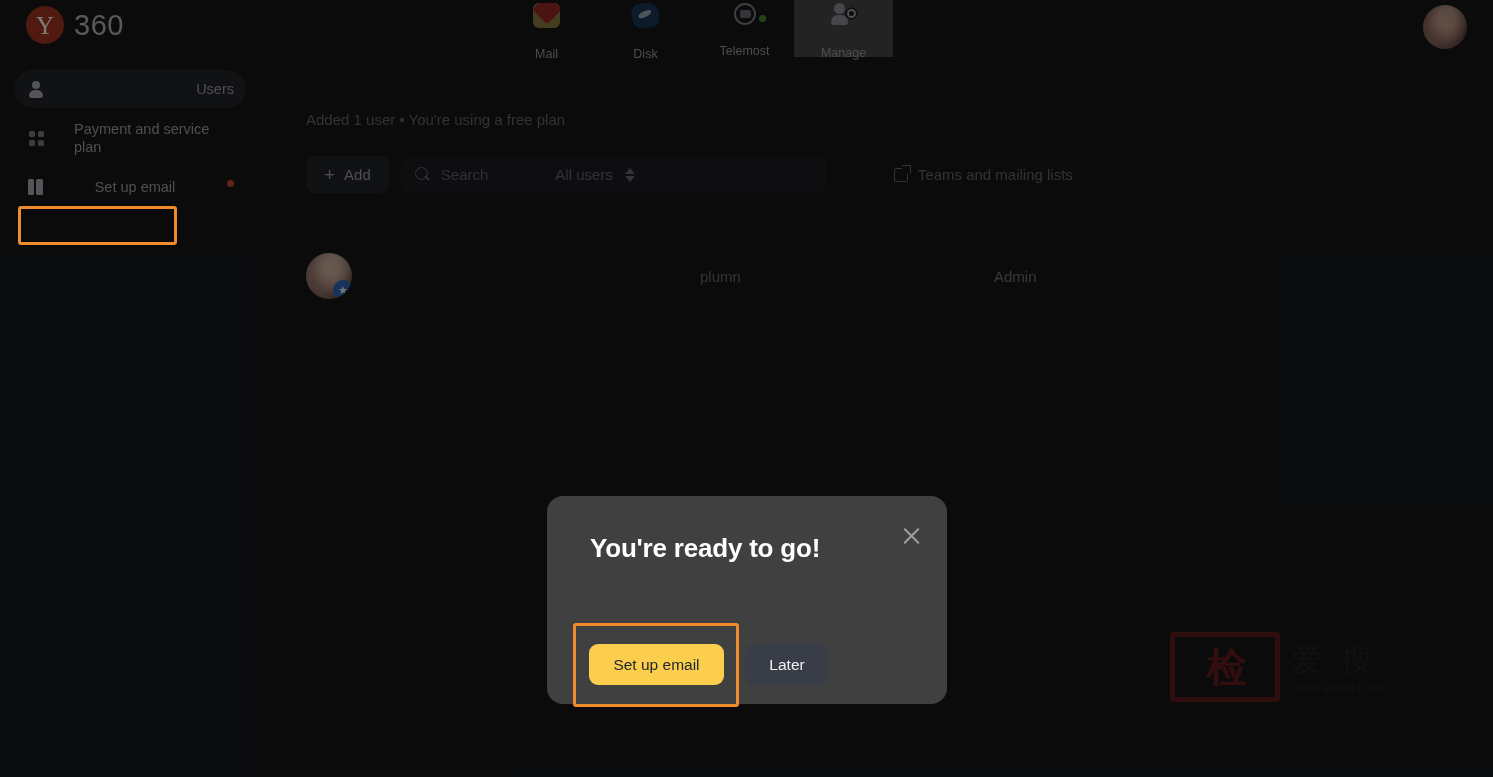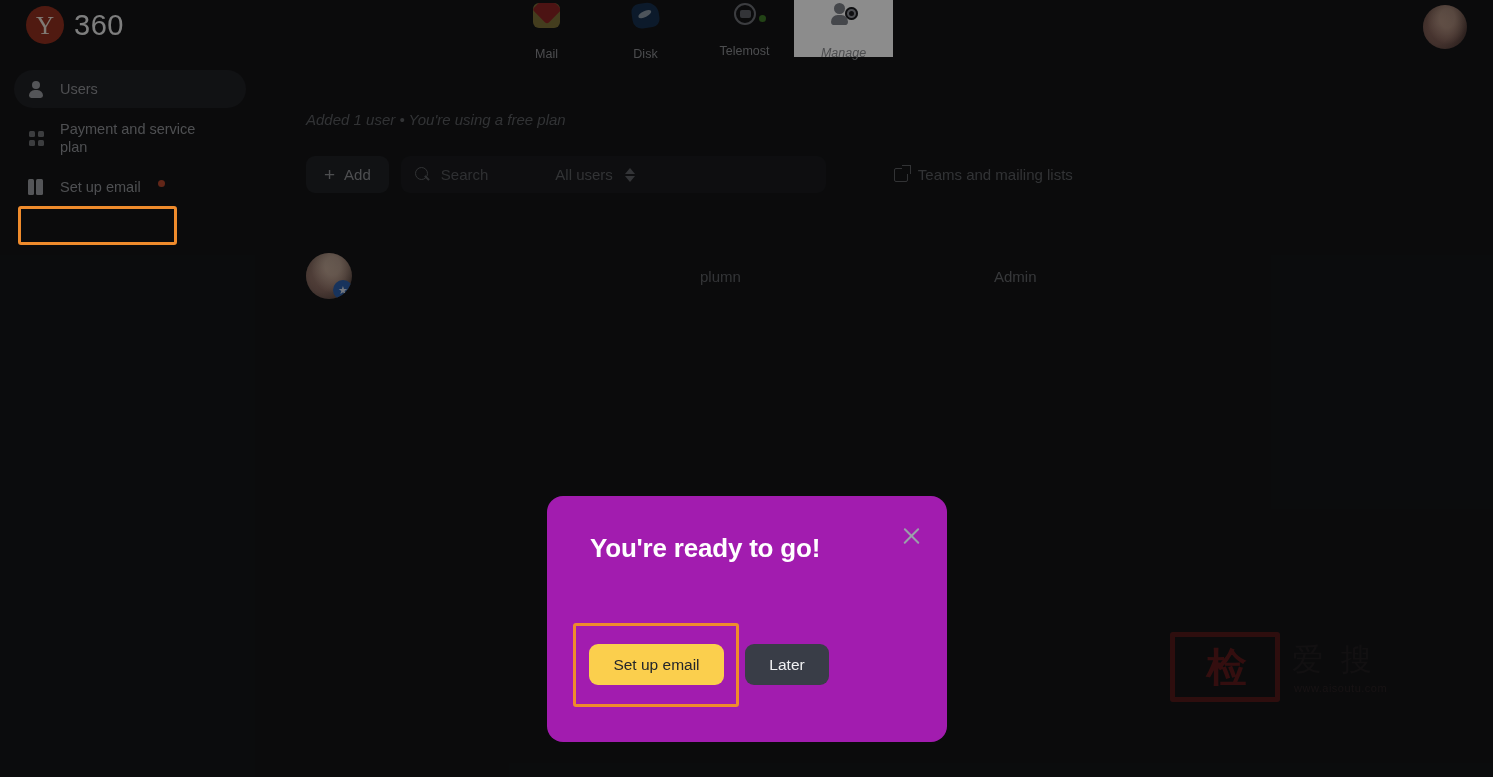--- a/index.html
+++ b/index.html
@@ -16,29 +16,29 @@
     position: absolute; top: 0; left: 0; width: 1493px; height: 57px;
     background: #141517; display: flex; align-items: center; z-index: 5;
   }
   .brand { position: absolute; left: 26px; top: 6px; display: flex; align-items: center; gap: 10px; }
   .brand-logo {
     width: 38px; height: 38px; border-radius: 50%;
     background: #93301f; display: flex; align-items: center; justify-content: center;
     color: #e8ded4; font-size: 25px; font-weight: 400; line-height: 1;
     font-family: "Liberation Serif", serif;
   }
-  .brand-text { color: #e5e5e5; font-size: 29px; letter-spacing: 0.5px; }
+  .brand-text { color: #a3a3a3; font-size: 29px; letter-spacing: 0.5px; }
 
   .nav-apps { position: absolute; left: 497px; top: 0; height: 57px; display: flex; }
   .nav-app {
     width: 99px; height: 57px; display: flex; flex-direction: column;
     align-items: center; justify-content: flex-start; padding-top: 3px; gap: 20px;
     position: relative; cursor: pointer;
   }
-  .nav-app.active { background: #ffffff; font-style: italic; }
+  .nav-app.active { background: #404040; }
   .nav-label { font-size: 12.5px; color: #8b8c90; line-height: 1; }
   .nav-icon { width: 30px; height: 30px; position: relative; display: flex; align-items: center; justify-content: center; }
 
   .ic-mail { width: 27px; height: 25px; border-radius: 6px; background: #7d7038; position: relative; overflow: hidden; }
   .ic-mail::before {
     content: ""; position: absolute; top: -4px; left: 50%; transform: translateX(-50%) rotate(45deg);
     width: 21px; height: 21px; background: #8b2424; border-radius: 3px;
   }
   .ic-disk { width: 27px; height: 25px; border-radius: 8px 12px 8px 9px; background: #17314f; position: relative; transform: rotate(-8deg); }
   .ic-disk::after {
@@ -83,21 +83,21 @@
   }
   .org-name { color:#6f7175; font-size: 15.5px; }
   .sel-arrows { display:flex; flex-direction:column; gap:2px; align-items:center; }
   .sel-arrows i { display:block; width:0; height:0; border-left:5px solid transparent; border-right:5px solid transparent; }
   .sel-arrows i.up { border-bottom:6px solid #5d5f64; }
   .sel-arrows i.dn { border-top:6px solid #5d5f64; }
 
   .side-item {
     display:flex; align-items:center; gap: 14px;
     margin: 3px 14px; padding: 9px 12px; border-radius: 22px;
-    cursor:pointer; position: relative;
+    cursor:pointer; position: relative; justify-content: space-between;
   }
   .side-item.selected { background: #202125; }
   .side-label { color:#8f9195; font-size: 14.5px; line-height: 1.25; }
   .side-icon { width: 20px; height: 20px; flex: 0 0 20px; display:flex; align-items:center; justify-content:center; }
 
   .ic-user-s { position:relative; width:16px; height:17px; }
   .ic-user-s .h { position:absolute; left:4px; top:0; width:8px; height:8px; border-radius:50%; background:#9a9ca0; }
   .ic-user-s .b { position:absolute; left:1px; top:9px; width:14px; height:8px; border-radius:7px 7px 3px 3px; background:#9a9ca0; }
   .ic-grid { display:grid; grid-template-columns: 6px 6px; grid-template-rows: 6px 6px; gap: 3px; }
   .ic-grid i { background:#6e7074; border-radius:1.5px; display:block; }
@@ -110,21 +110,21 @@
     border-left:10px solid transparent; border-right:10px solid transparent; border-bottom:9px solid #9a9ca0; }
   .ic-home::after { content:""; position:absolute; left:-6px; top:0px; width:12px; height:9px; background:#9a9ca0; border-radius:0 0 2px 2px; }
   .dot-badge { width:7px; height:7px; border-radius:50%; background:#b2462c; display:inline-block; margin-left:3px; vertical-align: top; position:relative; top:-4px; }
 
   .hl-box { position:absolute; border:3px solid #ef8b2c; border-radius:3px; pointer-events:none; z-index: 40; }
   #hl-sidebar { left: 18px; top: 206px; width: 159px; height: 39px; }
   #hl-modal-btn { left: 573px; top: 623px; width: 166px; height: 84px; }
 
   
   .main { position:absolute; left:260px; top:57px; width: 1233px; height: 720px; background:#141517; }
-  .plan-note { position:absolute; left:46px; top:54px; color:#5b5d61; font-size:15px;font-style:italic; }
+  .plan-note { position:absolute; left:46px; top:54px; color:#5b5d61; font-size:15px; }
 
   .toolbar { position:absolute; left:46px; top:99px; display:flex; align-items:center; gap: 12px; }
   .btn-add {
     display:flex; align-items:center; gap:9px; background:#202125; color:#8d8f93;
     border-radius:9px; padding: 10px 18px; font-size:15px; cursor:pointer;
   }
   .plus { font-size:19px; line-height:14px; color:#8d8f93; }
   .search-box {
     display:flex; align-items:center; gap:11px; background:#1a1b1e; border-radius:9px;
     width: 425px; padding: 10px 14px; cursor:text;
@@ -147,22 +147,22 @@
                 radial-gradient(ellipse at 32% 62%, rgba(160,120,110,.45) 0 24%, transparent 62%); }
   .star-badge { position:absolute; right:-1px; bottom:-1px; width:20px; height:20px; border-radius:50%;
     background:#2a5ea8; display:flex; align-items:center; justify-content:center; z-index:3; }
   .star-badge span { color:#cfd8e6; font-size:11px; line-height:1; }
   .row-name { position:absolute; left:394px; color:#5e6064; font-size:15px; }
   .row-role { position:absolute; left:688px; color:#65676b; font-size:15px; }
 
   
   .backdrop { position:absolute; inset:0; background: rgba(0,0,0,0.45); z-index: 20; }
   .modal {
-    position:absolute; left:547px; top:496px; width:400px; height:246px;
-    background:#a21caf; border-radius:16px; z-index: 30;
+    position:absolute; left:547px; top:496px; width:400px; height:208px;
+    background:#404040; border-radius:16px; z-index: 30;
   }
   .modal-title { position:absolute; left:43px; top:37px; color:#ffffff; font-size:26px; font-weight:bold; letter-spacing:-0.2px; }
   .modal-text { position:absolute; left:41px; top:93px; color:#e9eaec; font-size:15.5px; }
   .modal-close { position:absolute; right:24px; top:28px; width:24px; height:24px; cursor:pointer; }
   .modal-close::before, .modal-close::after {
     content:""; position:absolute; left:2px; top:11px; width:21px; height:2.2px; background:#9aa0aa; border-radius:2px;
   }
   .modal-close::before { transform: rotate(45deg); }
   .modal-close::after { transform: rotate(-45deg); }
   .btn-primary {

